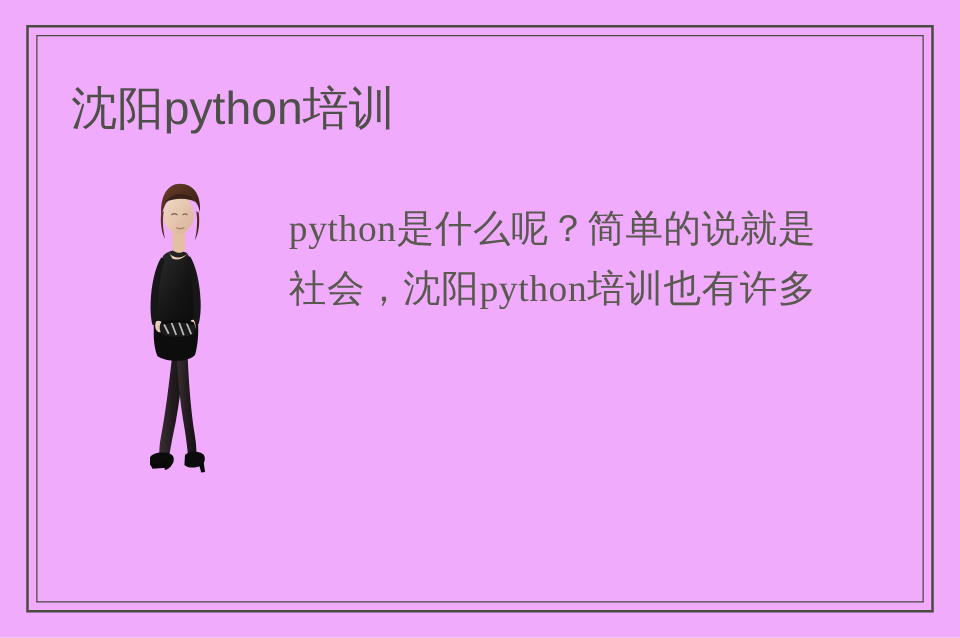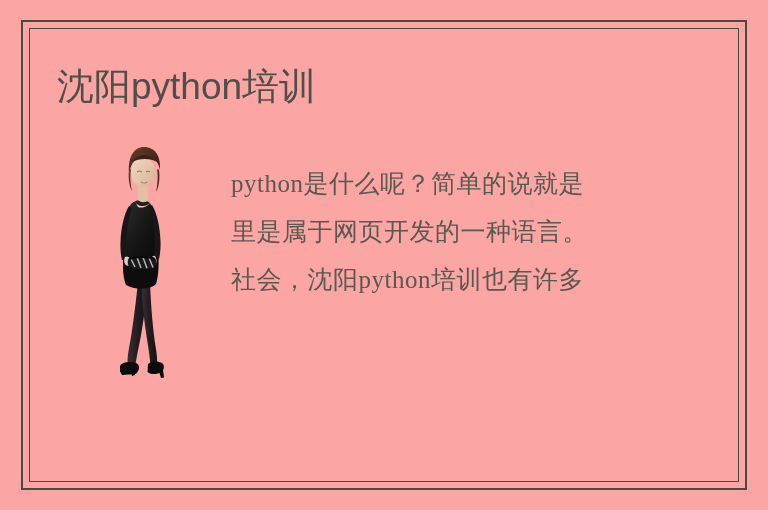--- a/index.html
+++ b/index.html
@@ -11,21 +11,21 @@
     height: 510px;
     background: #fdfdf6;
     font-family: "Liberation Sans", sans-serif;
     overflow: hidden;
   }
 
   #page {
     position: relative;
     width: 768px;
     height: 510px;
-    background: #fca5a5;
+    background: #f0abfc;
   }
 
   
   .frame-outer {
     position: absolute;
     left: 21px;
     top: 20px;
     width: 726px;
     height: 470px;
     border: 2px solid #4a4a3e;
@@ -66,21 +66,21 @@
 
   
   .body-copy {
     position: absolute;
     left: 231px;
     top: 160px;
     width: 430px;
   }
   .body-line {
     font-family: "Liberation Serif", "DejaVu Serif", serif;
-    font-size: 25px;
+    font-size: 30px;
     line-height: 48px;
     color: #59594f;
     white-space: nowrap;
     letter-spacing: 0.5px;
   }
 </style>
 </head>
 <body>
 
 <div id="page">
@@ -148,17 +148,16 @@
       <path d="M34 20 C40 11 53 11 59 20 C53 16 41 16 34 20 Z" fill="#3a2115"></path>
 
       <path d="M39 30 C40.5 28.8 42.5 28.8 44 30" stroke="#8a6a52" stroke-width="1" fill="none"></path>
       <path d="M48 30 C49.3 28.9 51 28.9 52 30" stroke="#8a6a52" stroke-width="1" fill="none"></path>
       <path d="M43 40 C45 41.5 48 41.2 49.5 39.8" stroke="#b07f6a" stroke-width="1.1" fill="none"></path>
     </svg>
   </div>
 
   <div class="body-copy">
     <div class="body-line">python是什么呢？简单的说就是</div>
-    <div class="body-line">里是属于网页开发的一种语言。</div>
     <div class="body-line">社会，沈阳python培训也有许多</div>
   </div>
 
 </div>
 
 </body></html>

